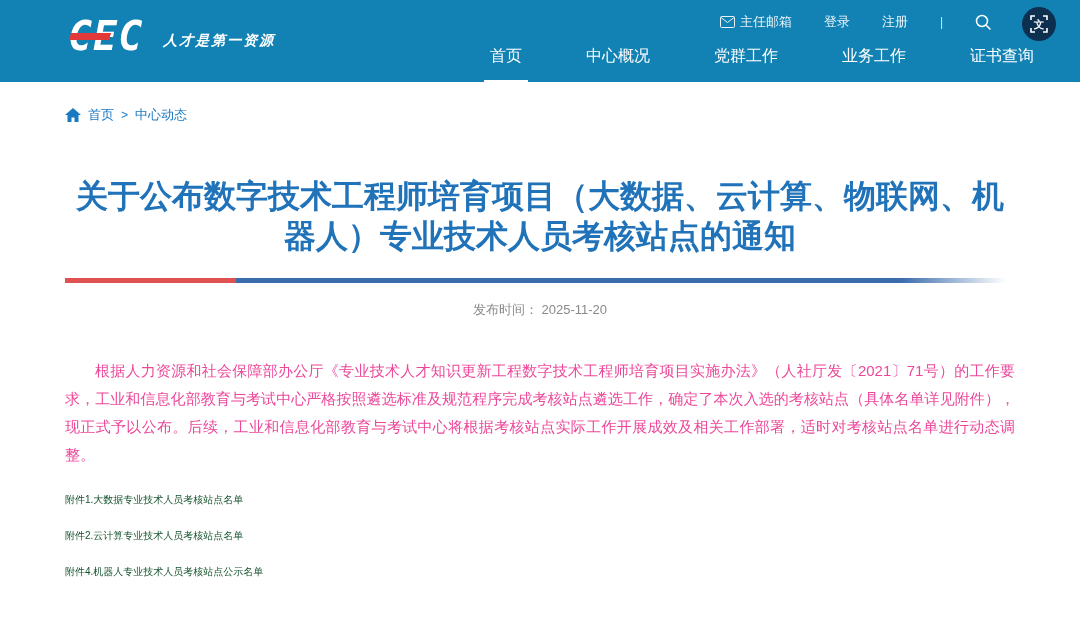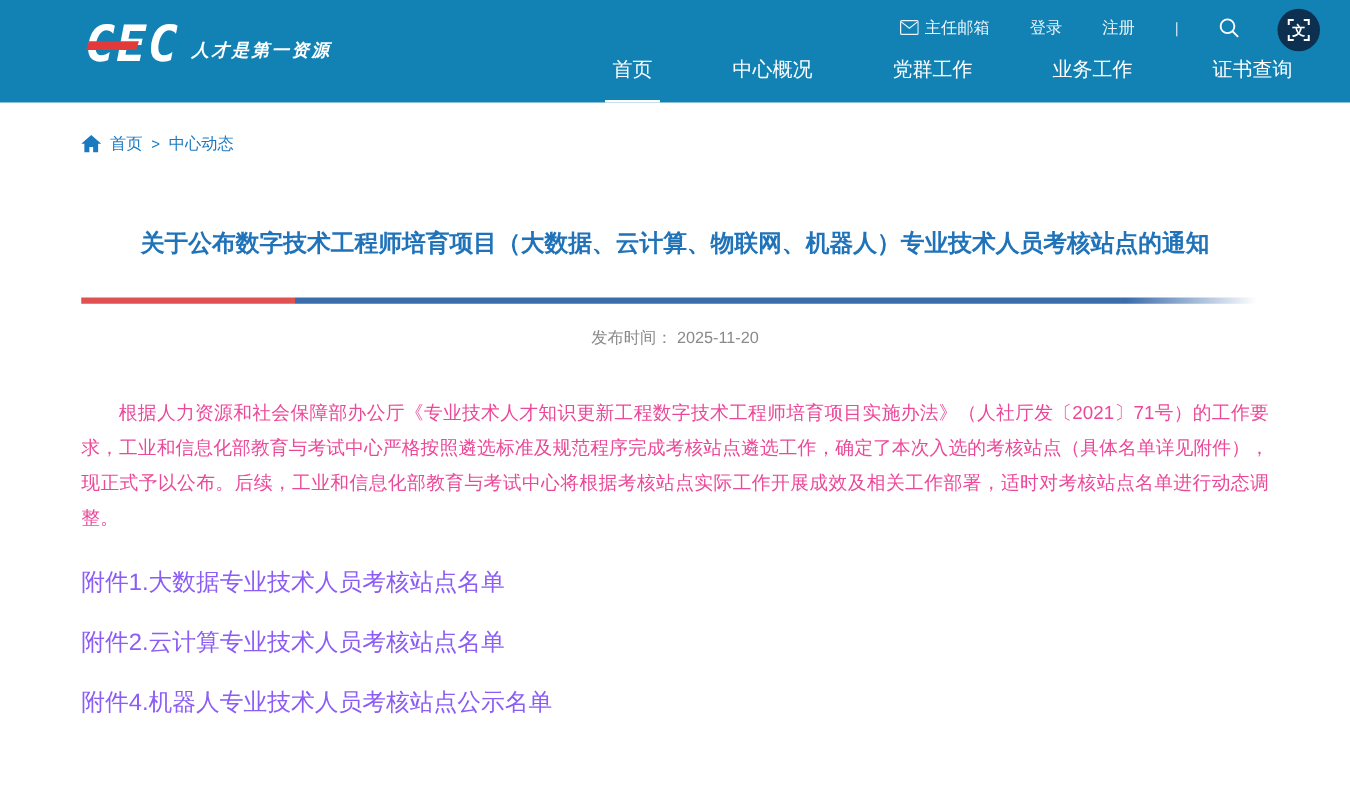--- a/index.html
+++ b/index.html
@@ -47,21 +47,21 @@
     font-size: 31px;
     font-weight: 900;
     font-style: italic;
     margin-left: 10px;
     letter-spacing: 2px;
   }
   .logo-tagline {
     font-size: 14px;
     font-weight: 700;
     font-style: italic;
-    margin-left: 10px;
+    margin-left: 20px;
     margin-top: 10px;
     letter-spacing: 2px;
     text-align: center;
   }
 
   .utility-row {
     position: absolute;
     top: 13px;
     right: 88px;
     display: flex;
@@ -116,21 +116,21 @@
     font-size: 13px;
     color: #1b79c0;
   }
   .breadcrumb a { color: #1b79c0; text-decoration: none; cursor: pointer; }
   .breadcrumb .sep { color: #1b79c0; font-size: 12px; }
 
   .article-title {
     margin-top: 52px;
     text-align: center;
     color: #2173b9;
-    font-size: 19px;
+    font-size: 32px;
     font-weight: 600;
     line-height: 40px;
     padding: 0 10px;
   }
 
   .title-divider {
     margin-top: 22px;
     height: 5px;
     background: linear-gradient(to right,
       #e05252 0%, #e05252 18%,
@@ -150,22 +150,22 @@
     font-size: 15px;
     color: #ec4899;
     line-height: 28px;
     text-align: justify;
     text-indent: 2em;
   }
 
   .attachments { margin-top: 24px; }
   .attachment-link {
     display: block;
-    font-size: 19px;
-    color: #8b5cf6;
+    font-size: 10px;
+    color: #14532d;
     text-decoration: none;
     margin-bottom: 22px;
     cursor: pointer;
   }
 
   .icon-svg { display: block; }
 </style>
 </head>
 <body>
 

